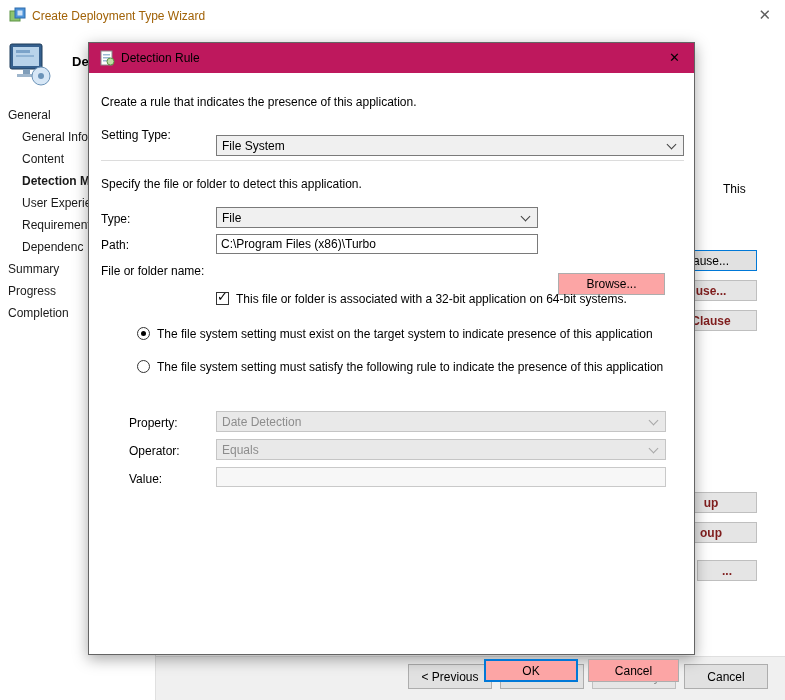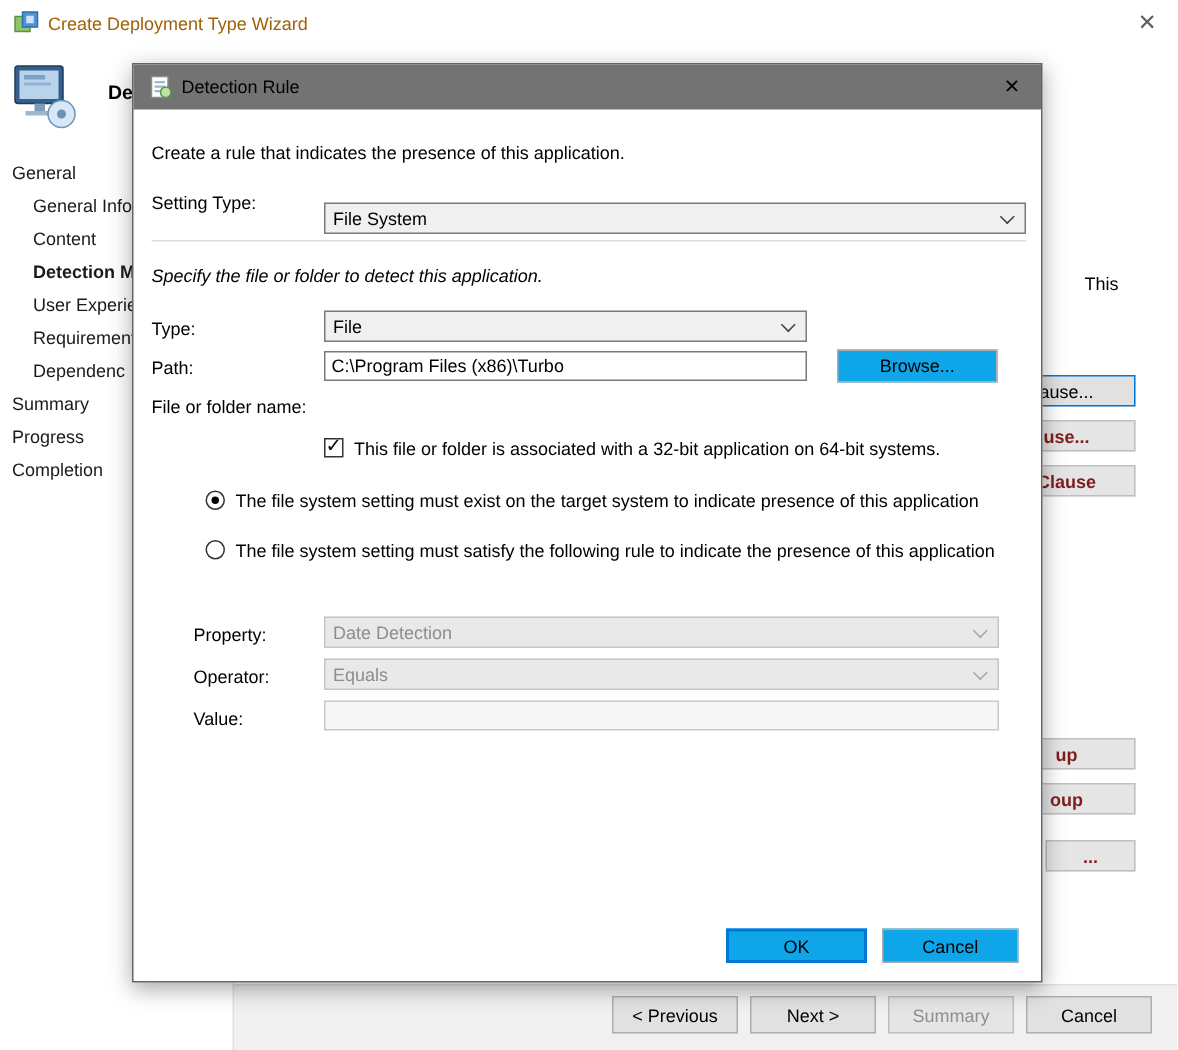--- a/index.html
+++ b/index.html
@@ -46,27 +46,27 @@
   }
   .f-btn.disabled { background:#e5e5e5; border-color:#bfbfbf; color:#8f8f8f; }
   .fb1 { left:252px; } .fb2 { left:344px; } .fb3 { left:436px; } .fb4 { left:528px; }
 
   
   .dialog {
     position:absolute; left:88px; top:42px; width:607px; height:613px;
     background:#ffffff; border:1px solid #646464; z-index:10;
     box-shadow:0 4px 14px rgba(0,0,0,0.35);
   }
-  .dlg-titlebar { position:absolute; left:0; top:0; width:100%; height:30px; background:#737373; }
+  .dlg-titlebar { position:absolute; left:0; top:0; width:100%; height:30px; background:#be185d; }
   .dlg-icon { position:absolute; left:10px; top:7px; width:16px; height:16px; }
   .dlg-title { position:absolute; left:32px; top:8px; font-size:12px; color:#000; }
   .dlg-close { position:absolute; right:14px; top:7px; font-size:13px; color:#000; cursor:default; }
 
   .dlg-intro { position:absolute; left:12px; top:52px; font-size:12px; }
-  .dlg-section { position:absolute; left:12px; top:134px; font-size:12px;font-style:italic; }
+  .dlg-section { position:absolute; left:12px; top:134px; font-size:12px; }
   .lbl { position:absolute; font-size:12px; color:#000; white-space:nowrap; }
   .l-setting { left:12px; top:85px; }
   .l-type { left:12px; top:169px; }
   .l-path { left:12px; top:195px; }
   .l-fname { left:12px; top:221px; }
   .l-prop { left:40px; top:373px; }
   .l-oper { left:40px; top:401px; }
   .l-value { left:40px; top:429px; }
 
   .hr { position:absolute; left:12px; top:117px; width:583px; height:0; border-top:1px solid #dcdcdc; }
@@ -93,22 +93,22 @@
     font-size:12px; padding:2px 0 0 4px; white-space:nowrap; overflow:hidden;
   }
   .tinput.focused { border:1px solid #0078d7; }
   .tinput.disabled { background:#f7f7f7; border-color:#c9c9c9; }
   .t-path  { left:127px; top:191px; width:322px; }
   .t-fname { left:127px; top:217px; width:322px; }
   .t-value { left:127px; top:424px; width:450px; }
   .caret { display:inline-block; width:1px; height:13px; background:#000; vertical-align:-2px; margin-left:1px; }
 
   .btn {
-    position:absolute; background:#0ea5e9; border:1px solid #adadad;
-    font-size:12px; color:#000; font-family:inherit; padding:0; text-align:center;
+    position:absolute; background:#fca5a5; border:1px solid #adadad;
+    font-size:12px; color:#000; font-family:inherit; padding:0; text-align:center;margin-top:40px;
   }
   .browse { left:469px; top:190px; width:107px; height:22px; }
   .ok { left:395px; top:576px; width:94px; height:23px; border:2px solid #0078d7; }
   .dlg-cancel { left:499px; top:576px; width:91px; height:23px; }
 
   .checkrow { position:absolute; left:127px; top:249px; display:flex; align-items:flex-start; gap:7px; width:460px; }
   .checkbox {
     flex:none; width:13px; height:13px; background:#fff; border:1px solid #333;
     position:relative; display:inline-block;
   }

